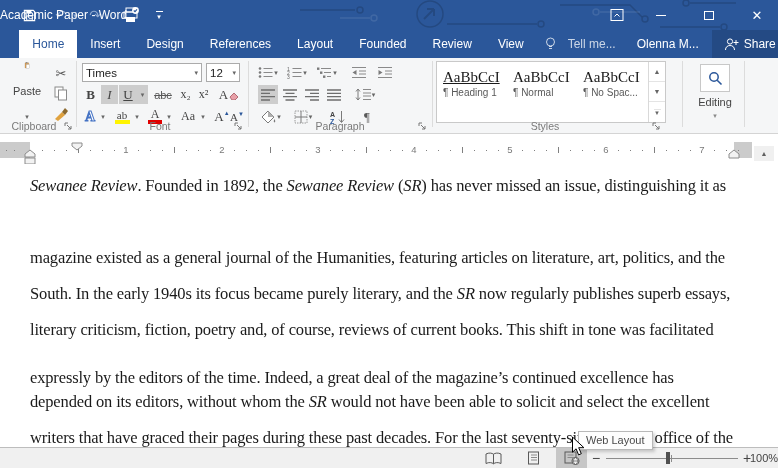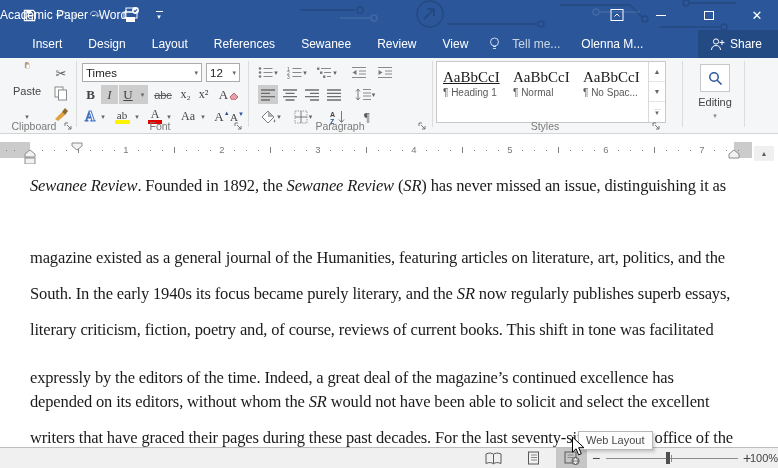--- a/index.html
+++ b/index.html
@@ -150,25 +150,26 @@
     <div class="winbtn" style="left:696px;">
       <div style="width:10px;height:9px;border:1px solid #fff;"></div>
     </div>
     <div class="winbtn" style="left:744px;font-size:13px;">
       <span>✕</span>
     </div>
   </div>
 
   <div class="tabrow">
     <div class="tab" style="padding:0 0;margin-top:44px;">File</div>
+    <div class="tab active">Home</div>
     <div class="tab">Insert</div>
     <div class="tab">Design</div>
+    <div class="tab">References</div>
     <div class="tab">Layout</div>
-    <div class="tab">References</div>
-    <div class="tab">Sewanee</div>
+    <div class="tab">Founded</div>
     <div class="tab">Review</div>
     <div class="tab">View</div>
     <div class="tellme">
       <svg width="11" height="14" viewBox="0 0 11 14">
         <circle cx="5.5" cy="5" r="4" fill="none" stroke="rgba(255,255,255,0.75)"></circle>
         <path d="M4 9.5 h3 M4 11.5 h3" stroke="rgba(255,255,255,0.75)"></path>
       </svg>
       <span>Tell me...</span>
     </div>
     <div class="tab">Olenna M...</div>

